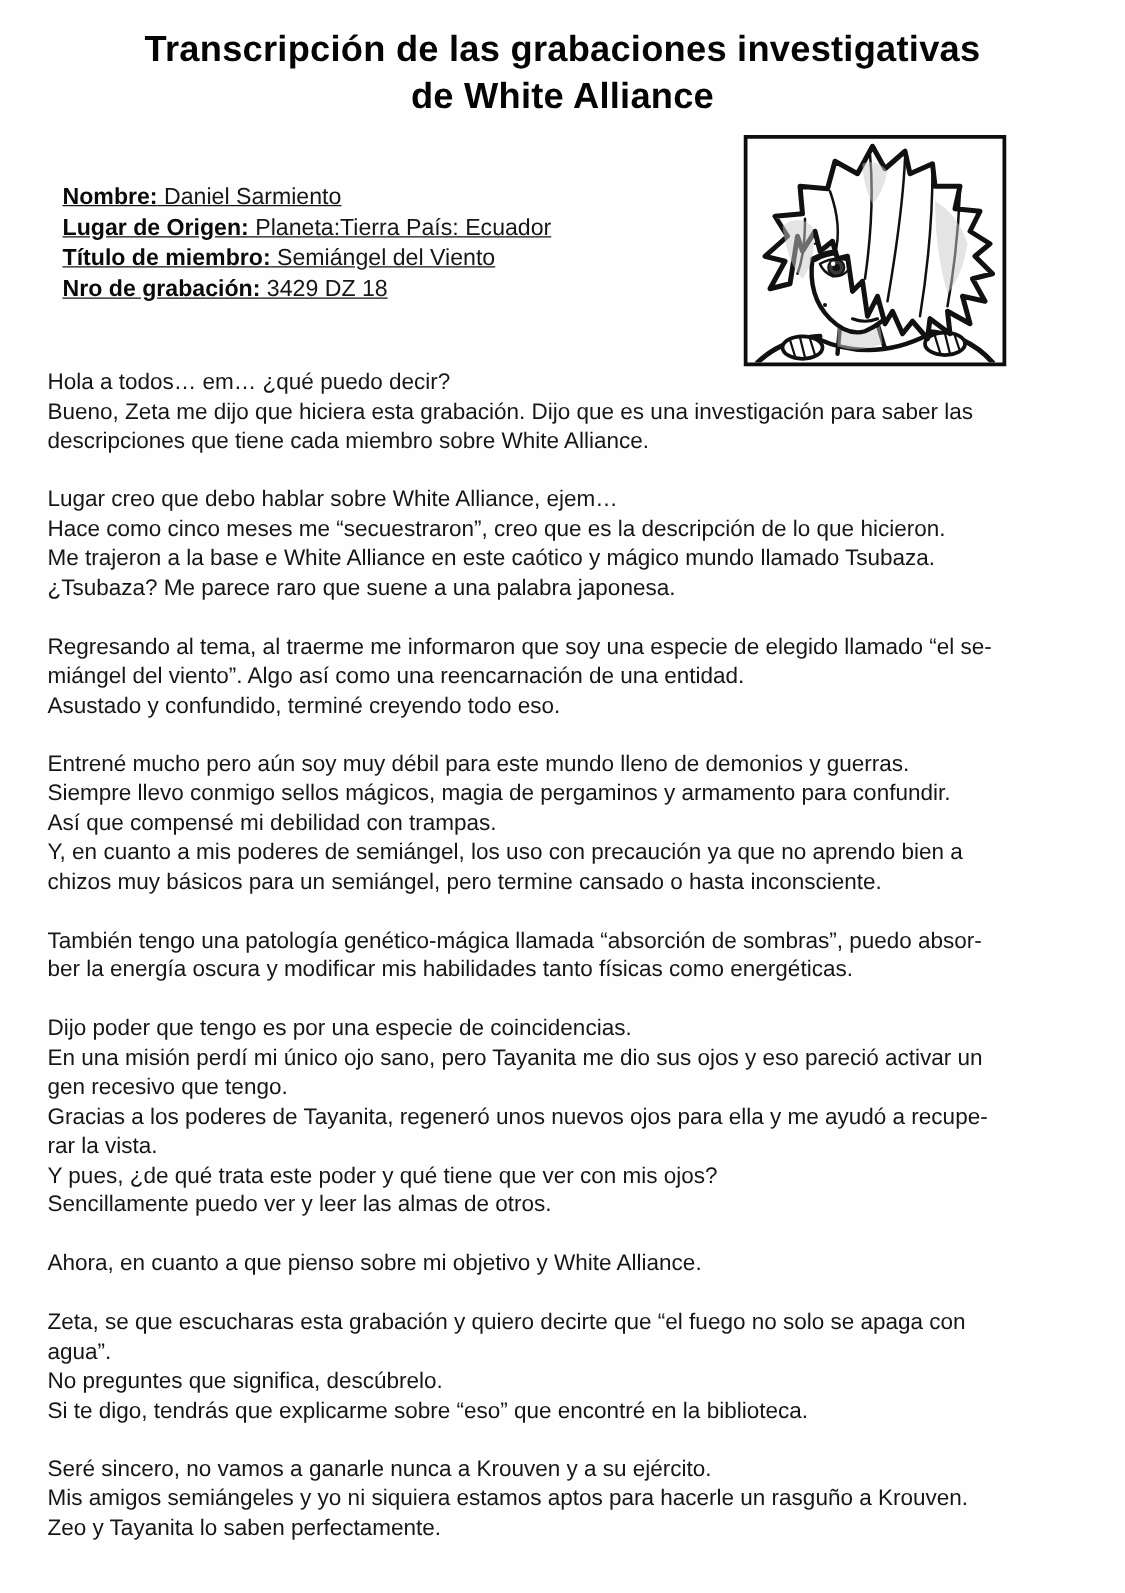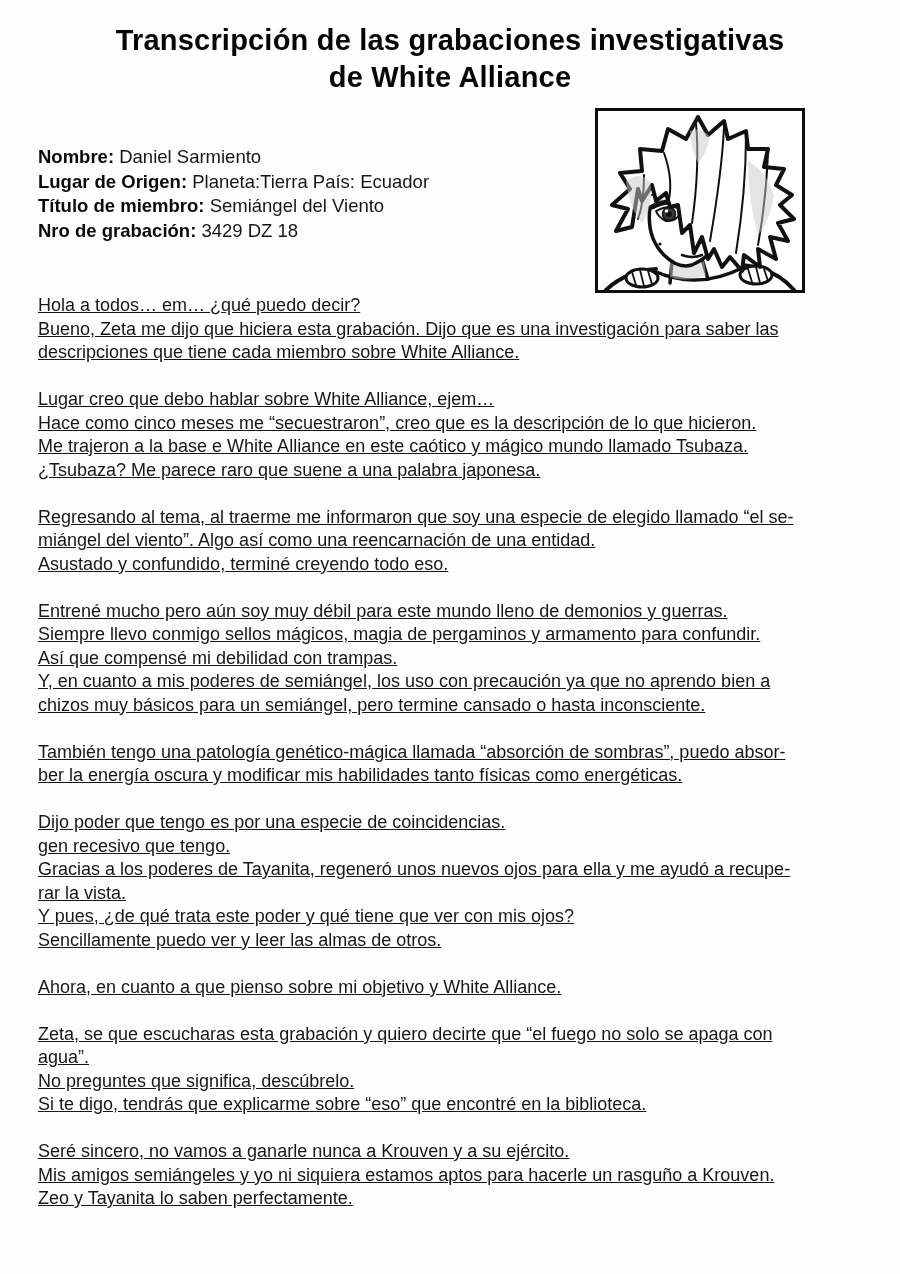--- a/index.html
+++ b/index.html
@@ -20,24 +20,25 @@
     text-align: center;
     font-weight: bold;
     font-size: 29px;
     line-height: 37px;
     color: #050505;
     letter-spacing: 0.2px;
   }
   .meta {
     position: absolute;
     top: 145px;
-    left: 38px;
+    left: 50px;
     font-size: 18.5px;
     line-height: 24.5px;
     color: #161616;
+    text-decoration: underline;
   }
   .meta .row { white-space: nowrap; }
   .meta .label { font-weight: bold; color: #0a0a0a; }
   .portrait-frame {
     position: absolute;
     left: 595px;
     top: 108px;
     width: 204px;
     height: 179px;
     border: 3px solid #0d0d0d;
@@ -47,21 +48,21 @@
   .transcript {
     position: absolute;
     top: 294px;
     left: 38px;
     width: 832px;
     font-size: 18px;
     line-height: 23.5px;
     color: #161616;
   }
   .transcript .para { margin: 0 0 23.5px 0; }
-  .transcript .line { white-space: nowrap; text-decoration: underline; }
+  .transcript .line { white-space: nowrap; }
 </style>
 </head>
 <body>
 
 <div class="page">
 
   <div class="title">
     <div>Transcripción de las grabaciones investigativas</div>
     <div>de White Alliance</div>
   </div>
@@ -148,20 +149,21 @@
         <div class="line">Así que compensé mi debilidad con trampas.</div>
         <div class="line">Y, en cuanto a mis poderes de semiángel, los uso con precaución ya que no aprendo bien a</div>
         <div class="line">chizos muy básicos para un semiángel, pero termine cansado o hasta inconsciente.</div>
       </div>
       <div class="para">
         <div class="line">También tengo una patología genético-mágica llamada “absorción de sombras”, puedo absor-</div>
         <div class="line">ber la energía oscura y modificar mis habilidades tanto físicas como energéticas.</div>
       </div>
       <div class="para">
         <div class="line">Dijo poder que tengo es por una especie de coincidencias.</div>
+        <div class="line">En una misión perdí mi único ojo sano, pero Tayanita me dio sus ojos y eso pareció activar un</div>
         <div class="line">gen recesivo que tengo.</div>
         <div class="line">Gracias a los poderes de Tayanita, regeneró unos nuevos ojos para ella y me ayudó a recupe-</div>
         <div class="line">rar la vista.</div>
         <div class="line">Y pues, ¿de qué trata este poder y qué tiene que ver con mis ojos?</div>
         <div class="line">Sencillamente puedo ver y leer las almas de otros.</div>
       </div>
       <div class="para">
         <div class="line">Ahora, en cuanto a que pienso sobre mi objetivo y White Alliance.</div>
       </div>
       <div class="para">

